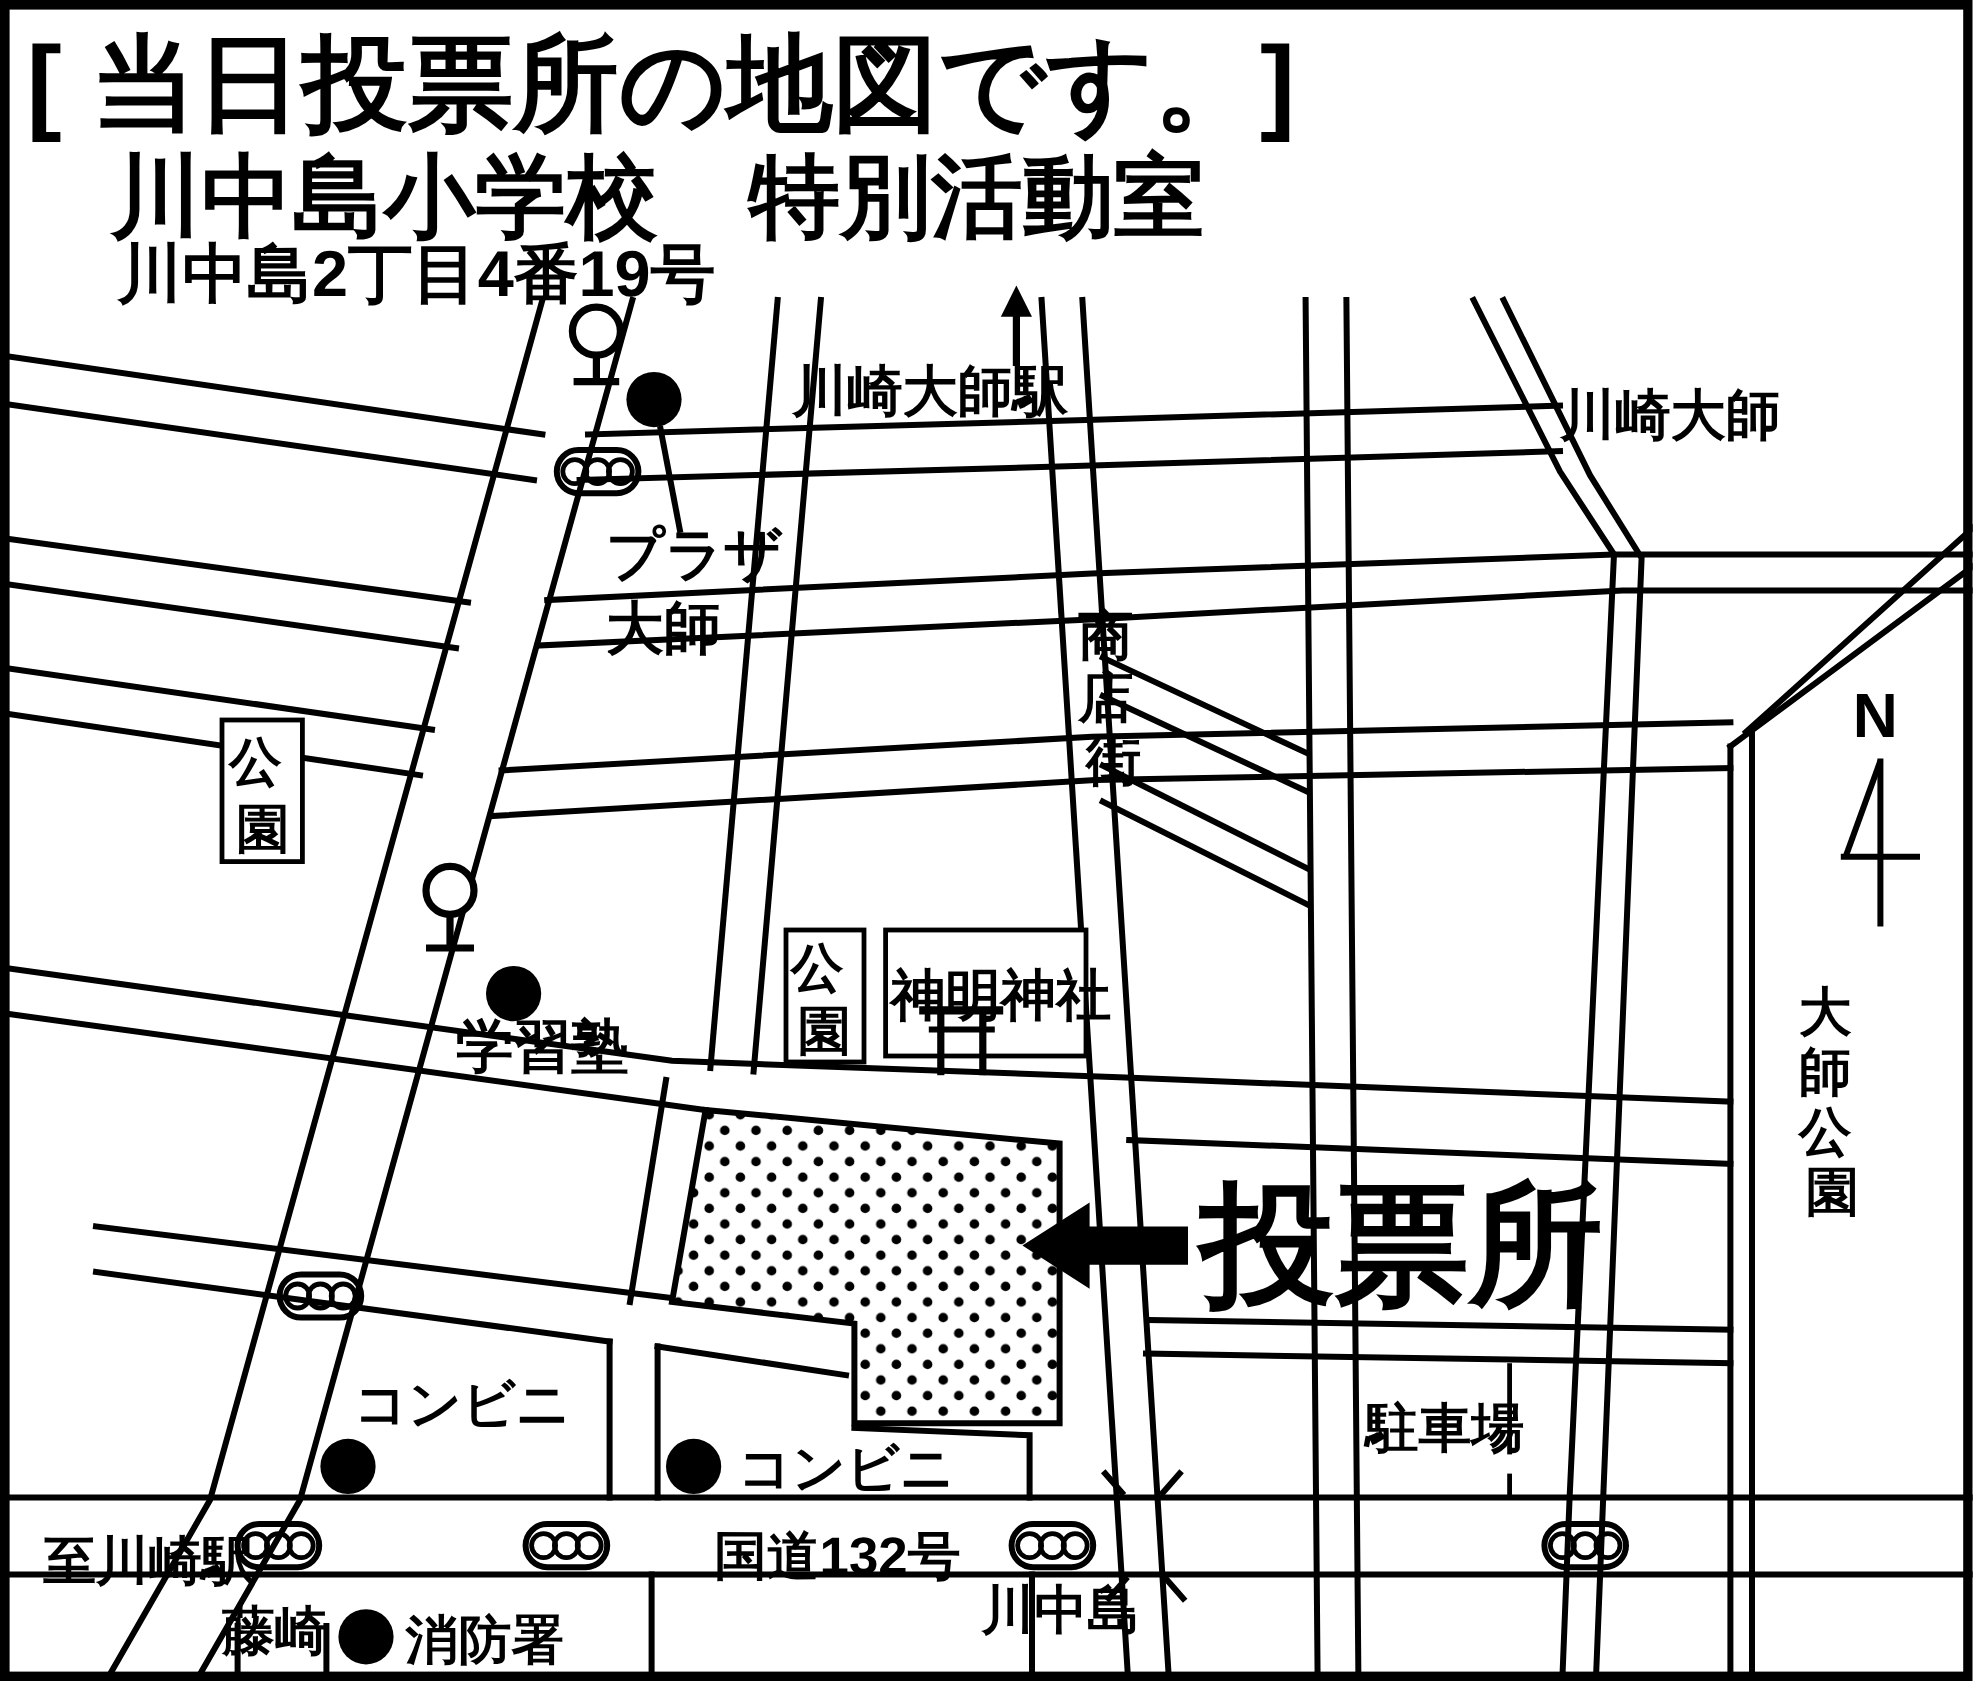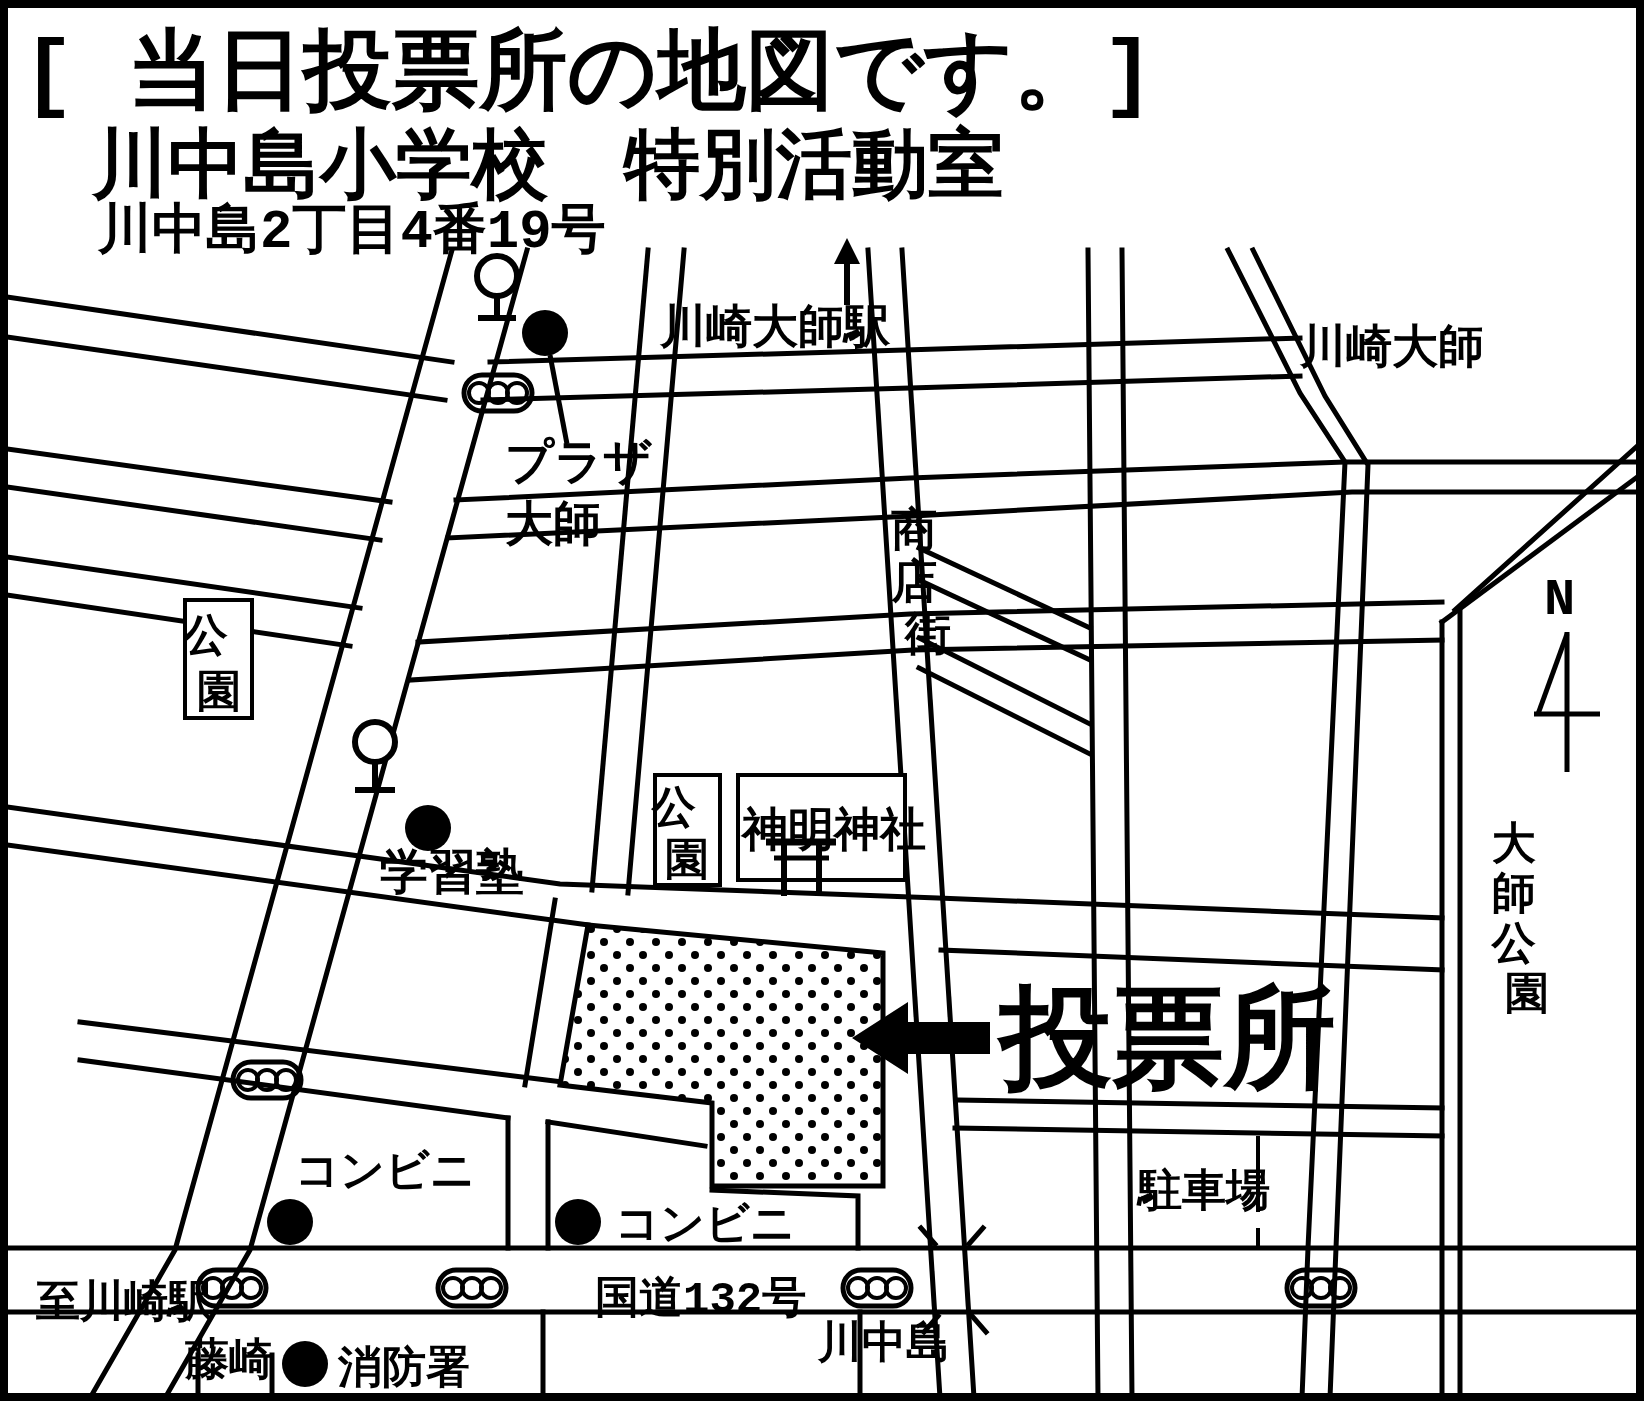--- a/index.html
+++ b/index.html
@@ -1,17 +1,17 @@
 <!DOCTYPE html>
 <html><head>
 <meta charset="utf-8">
 <style>
   html,body{margin:0;padding:0;background:#ffffff;}
   .sheet{position:relative;width:1644px;height:1401px;background:#ffffff;overflow:hidden;
-         font-family:Liberation Mono, monospace;}
+         font-family:Liberation Sans, sans-serif;}
   svg{position:absolute;left:0;top:0;}
   .street{stroke:#000;stroke-width:5;fill:none;stroke-linecap:square;}
   .blockbox{fill:#fff;stroke:#000;stroke-width:4;}
   .lbl{fill:#000;font-weight:700;}
   .t46{font-size:46px;}
   .t44{font-size:44px;}
   .t48{font-size:48px;}
   .big{font-size:112px;font-weight:700;}
   .title1{font-size:88px;font-weight:700;}
   .title2{font-size:76px;font-weight:700;}

